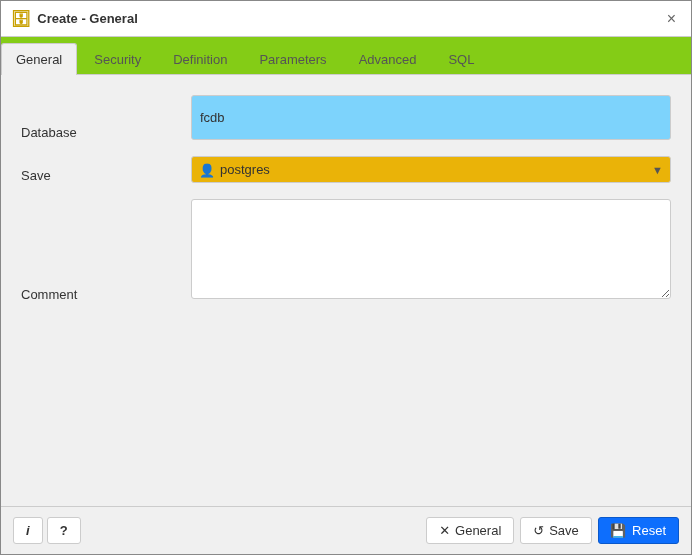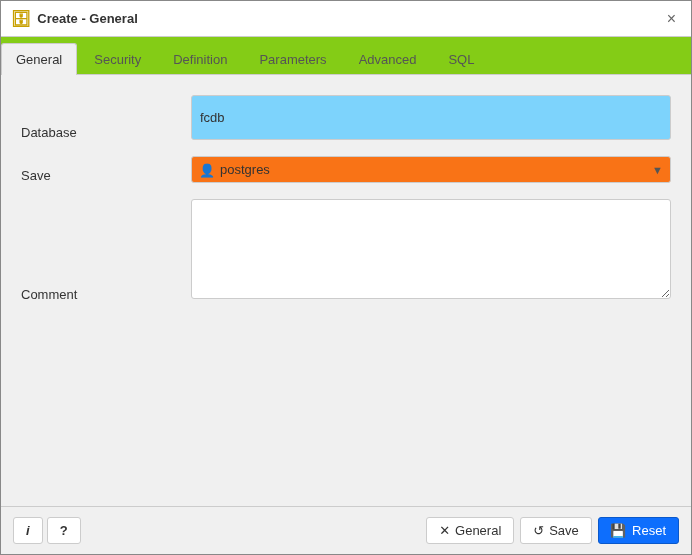--- a/index.html
+++ b/index.html
@@ -113,21 +113,21 @@
     .select-wrapper {
       position: relative;
       width: 100%;
     }
     .select-input {
       width: 100%;
       padding: 5px 30px 5px 28px;
       border: 1px solid #ccc;
       border-radius: 3px;
       font-size: 13px;
-      background: #f97316;
+      background: #eab308;
       color: #333;
       appearance: none;
       outline: none;
       cursor: pointer;
     }
     .select-user-icon {
       position: absolute;
       left: 8px;
       top: 50%;
       transform: translateY(-50%);

